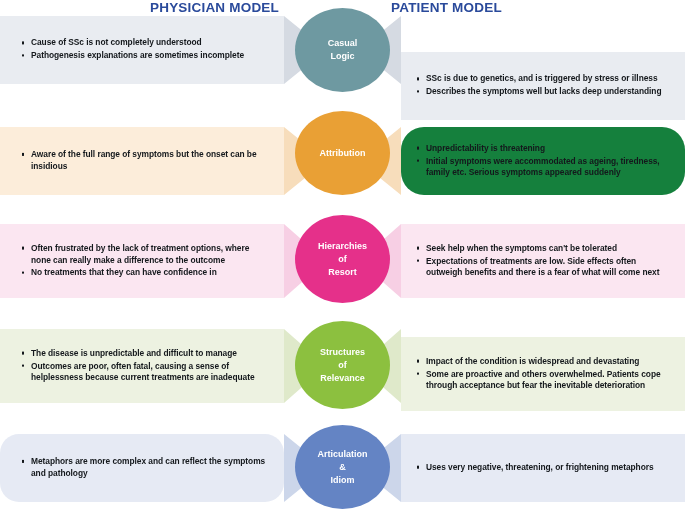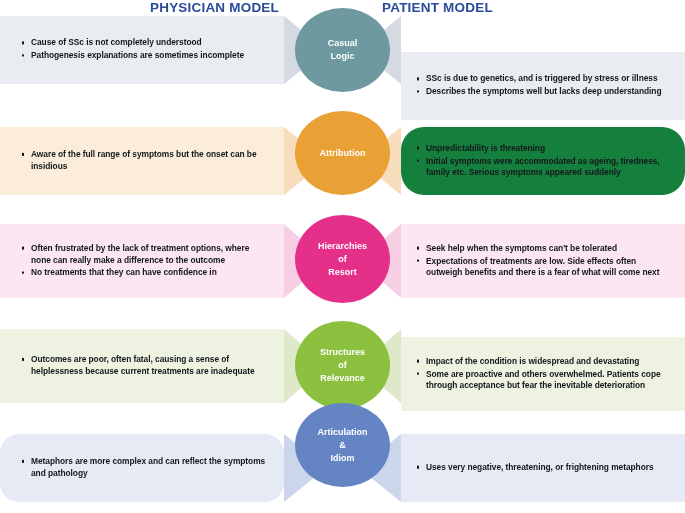--- a/index.html
+++ b/index.html
@@ -22,21 +22,21 @@
   .col-header {
     position: absolute;
     top: 0px;
     font-size: 13.5px;
     font-weight: bold;
     color: #2a4a9b;
     letter-spacing: 0.2px;
     white-space: nowrap;
   }
   #hdr-physician { left: 150px; }
-  #hdr-patient   { left: 382px; }
+  #hdr-patient   { left: 391px; }
 
   
   .row {
     position: absolute;
     left: 0;
     width: 685px;
   }
   .panel {
     position: absolute;
     top: 0;
@@ -177,20 +177,21 @@
         <div class="wedge wedge-left">
           <div class="wedge-fill" style="background: rgb(247, 207, 228); clip-path: polygon(0px 0px, 100% 50%, 0px 100%);"></div>
         </div>
         <div class="wedge wedge-right">
           <div class="wedge-fill" style="background: rgb(247, 207, 228); clip-path: polygon(100% 0px, 100% 100%, 0px 50%);"></div>
         </div>
       </div>
       <div class="row" style="top: 329px; height: 74px;">
         <div class="panel panel-left" style="background: rgb(237, 242, 225);">
           <ul class="bullets">
+            <li>The disease is unpredictable and difficult to manage</li>
             <li>Outcomes are poor, often fatal, causing a sense of helplessness because current treatments are inadequate</li>
           </ul>
         </div>
         <div class="panel panel-right" style="background: rgb(237, 242, 225); margin-top: 8px;">
           <ul class="bullets">
             <li>Impact of the condition is widespread and devastating</li>
             <li>Some are proactive and others overwhelmed. Patients cope through acceptance but fear the inevitable deterioration</li>
           </ul>
         </div>
         <div class="wedge wedge-left">
@@ -225,16 +226,16 @@
     </div>
     <div class="circle" style="top: 111px; height: 84px; background: rgb(233, 160, 53);">
       <div class="circle-label">Attribution</div>
     </div>
     <div class="circle" style="top: 215px; height: 88px; background: rgb(229, 48, 138);">
       <div class="circle-label">Hierarchies<br>of<br>Resort</div>
     </div>
     <div class="circle" style="top: 321px; height: 88px; background: rgb(140, 192, 63);">
       <div class="circle-label">Structures<br>of<br>Relevance</div>
     </div>
-    <div class="circle" style="top: 403px; height: 84px; background: rgb(100, 132, 196);">
+    <div class="circle" style="top: 425px; height: 84px; background: rgb(100, 132, 196);">
       <div class="circle-label">Articulation<br>&amp;<br>Idiom</div>
     </div>
   </div>
 
 </body></html>

